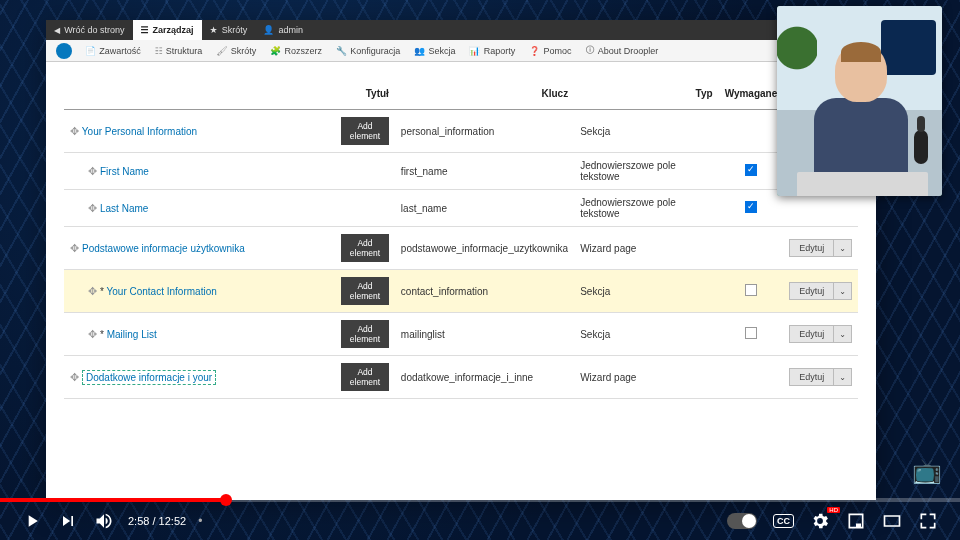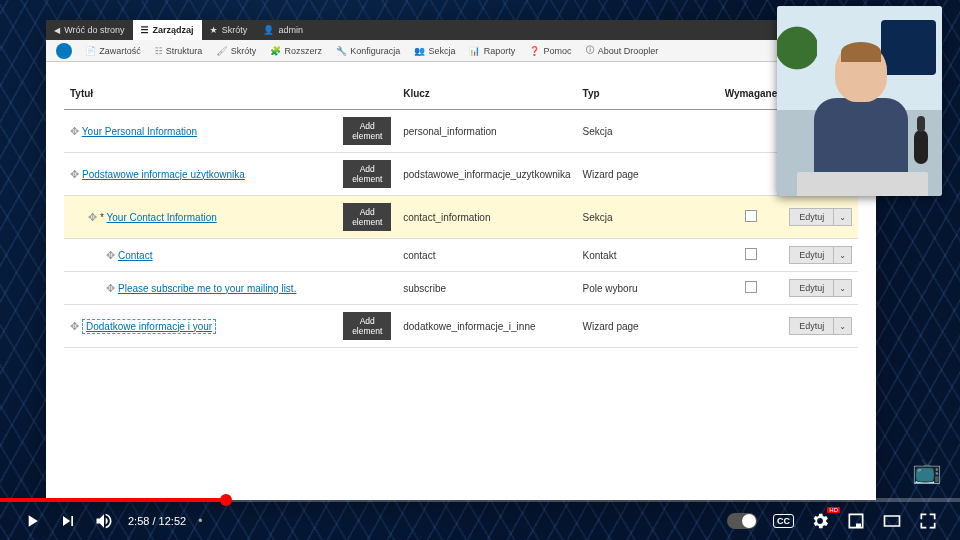--- a/index.html
+++ b/index.html
@@ -15,26 +15,26 @@
 .topbar .item.active { background: #fff; color: #222; font-weight: bold; }
 .topbar .triangle { font-size: 8px; }
 
 .menubar { display: flex; background: #f5f5f5; height: 22px; border-bottom: 1px solid #ccc; font-size: 9px; align-items: center; padding-left: 4px; }
 .menubar .logo { width: 16px; height: 16px; background: #0678be; border-radius: 50%; margin: 0 6px; }
 .menubar .mitem { padding: 0 7px; display: flex; align-items: center; gap: 3px; color: #444; cursor: pointer; }
 .menubar .micon { font-size: 9px; color: #888; }
 
 .table-wrap { padding: 16px 18px 0 18px; }
 table { width: 100%; border-collapse: collapse; font-size: 10px; }
-thead th { text-align: left; font-weight: bold; font-size: 10px; padding: 10px 6px 10px 6px; border-bottom: 1.5px solid #999; color: #222; }
+thead th { text-align: right; font-weight: bold; font-size: 10px; padding: 10px 6px 10px 6px; border-bottom: 1.5px solid #999; color: #222; }
 tbody tr { border-bottom: 1px solid #ddd; }
 tbody tr.highlight { background: #fff9d6; }
 tbody td { padding: 7px 6px; vertical-align: middle; color: #333; }
 .drag { color: #999; font-size: 11px; cursor: move; display: inline-block; }
-.link { color: #0071b3; text-decoration: underline; cursor: pointer; text-align: center; }
+.link { color: #0071b3; cursor: pointer; text-align: center; }
 .indent1 { padding-left: 18px; }
 .indent2 { padding-left: 36px; }
 .dashed-box { display: inline-block; border: 1px dashed #3a8; padding: 1px 3px; }
 .add-btn { background: #404040; color: #fff; font-size: 8.5px; padding: 4px 8px; border: none; cursor: pointer; }
 .chk { width: 12px; height: 12px; border: 1px solid #999; display: inline-block; background: #fff; }
 .chk.on { background: #0071e3; border-color: #0071e3; position: relative; }
 .chk.on::after { content: "✓"; color: #fff; font-size: 9px; position: absolute; top: -1px; left: 1px; }
 .op-cell { display: flex; gap: 0; border-radius: 6px; }
 .op-btn { background: #e6e6e6; border: 1px solid #bbb; font-size: 9px; padding: 3px 9px; color: #444; cursor: pointer; }
 .op-dd { background: #e6e6e6; border: 1px solid #bbb; border-left: none; font-size: 8px; padding: 3px 5px; color: #444; cursor: pointer; }
@@ -161,20 +161,36 @@
       <tbody id="tbody">
           <tr>
             <td><span class=""><span class="drag">✥</span> <span class="link">Your Personal Information</span></span></td>
             <td><button class="add-btn">Add element</button></td>
             <td>personal_information</td>
             <td>Sekcja</td>
             <td style="text-align: center;"></td>
             <td></td>
           </tr>
           <tr>
+            <td><span class="indent1"><span class="drag">✥</span> <span class="link">First Name</span></span></td>
+            <td></td>
+            <td>first_name</td>
+            <td>Jednowierszowe pole tekstowe</td>
+            <td style="text-align: center;"><span class="chk on"></span></td>
+            <td></td>
+          </tr>
+          <tr>
+            <td><span class="indent1"><span class="drag">✥</span> <span class="link">Last Name</span></span></td>
+            <td></td>
+            <td>last_name</td>
+            <td>Jednowierszowe pole tekstowe</td>
+            <td style="text-align: center;"><span class="chk on"></span></td>
+            <td></td>
+          </tr>
+          <tr>
             <td><span class=""><span class="drag">✥</span> <span class="link">Podstawowe informacje użytkownika</span></span></td>
             <td><button class="add-btn">Add element</button></td>
             <td>podstawowe_informacje_uzytkownika</td>
             <td>Wizard page</td>
             <td style="text-align: center;"></td>
             <td>
               <span class="op-cell">
                 <button class="op-btn">Edytuj</button>
                 <button class="op-dd">⌄</button>
               </span>
@@ -187,37 +203,24 @@
             <td>Sekcja</td>
             <td style="text-align: center;"><span class="chk"></span></td>
             <td>
               <span class="op-cell">
                 <button class="op-btn">Edytuj</button>
                 <button class="op-dd">⌄</button>
               </span>
             </td>
           </tr>
           <tr>
-            <td><span class="indent2"><span class="drag">✥</span> <span class="link">Contact</span></span></td>
-            <td></td>
-            <td>contact</td>
-            <td>Kontakt</td>
-            <td style="text-align: center;"><span class="chk"></span></td>
-            <td>
-              <span class="op-cell">
-                <button class="op-btn">Edytuj</button>
-                <button class="op-dd">⌄</button>
-              </span>
-            </td>
-          </tr>
-          <tr>
-            <td><span class="indent2"><span class="drag">✥</span> <span class="link">Please subscribe me to your mailing list.</span></span></td>
-            <td></td>
-            <td>subscribe</td>
-            <td>Pole wyboru</td>
+            <td><span class="indent1"><span class="drag">✥</span> * <span class="link">Mailing List</span></span></td>
+            <td><button class="add-btn">Add element</button></td>
+            <td>mailinglist</td>
+            <td>Sekcja</td>
             <td style="text-align: center;"><span class="chk"></span></td>
             <td>
               <span class="op-cell">
                 <button class="op-btn">Edytuj</button>
                 <button class="op-dd">⌄</button>
               </span>
             </td>
           </tr>
           <tr>
             <td><span class=""><span class="drag">✥</span> <span class="dashed-box"><span class="link">Dodatkowe informacje i your</span></span></span></td>

